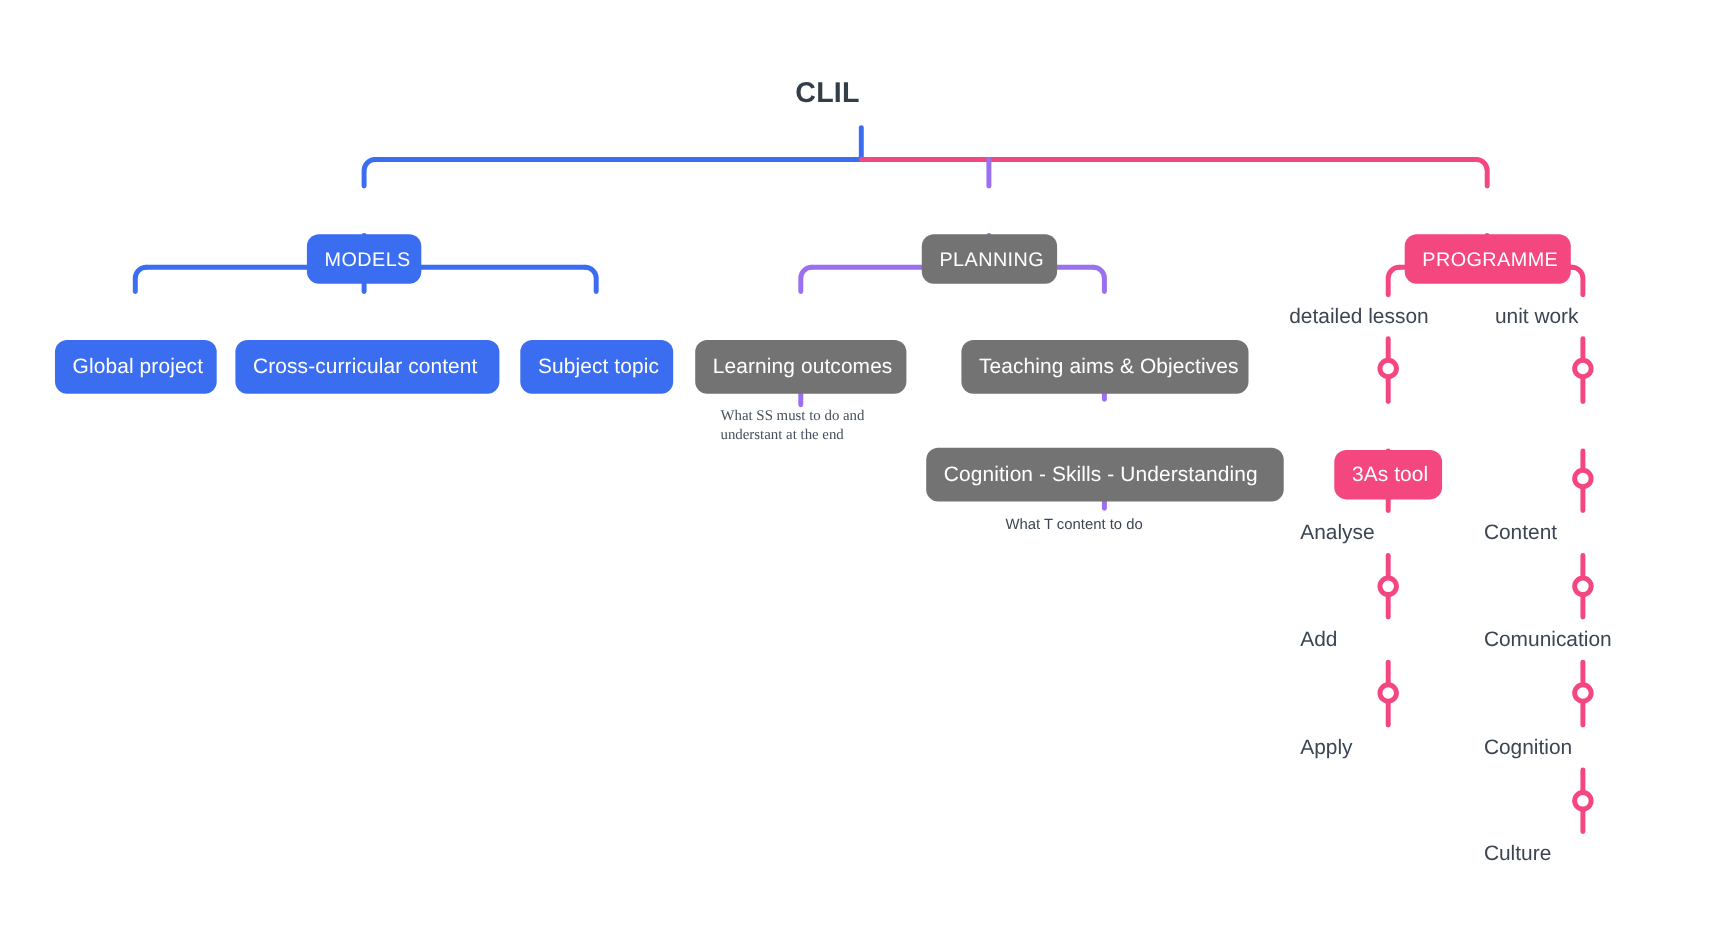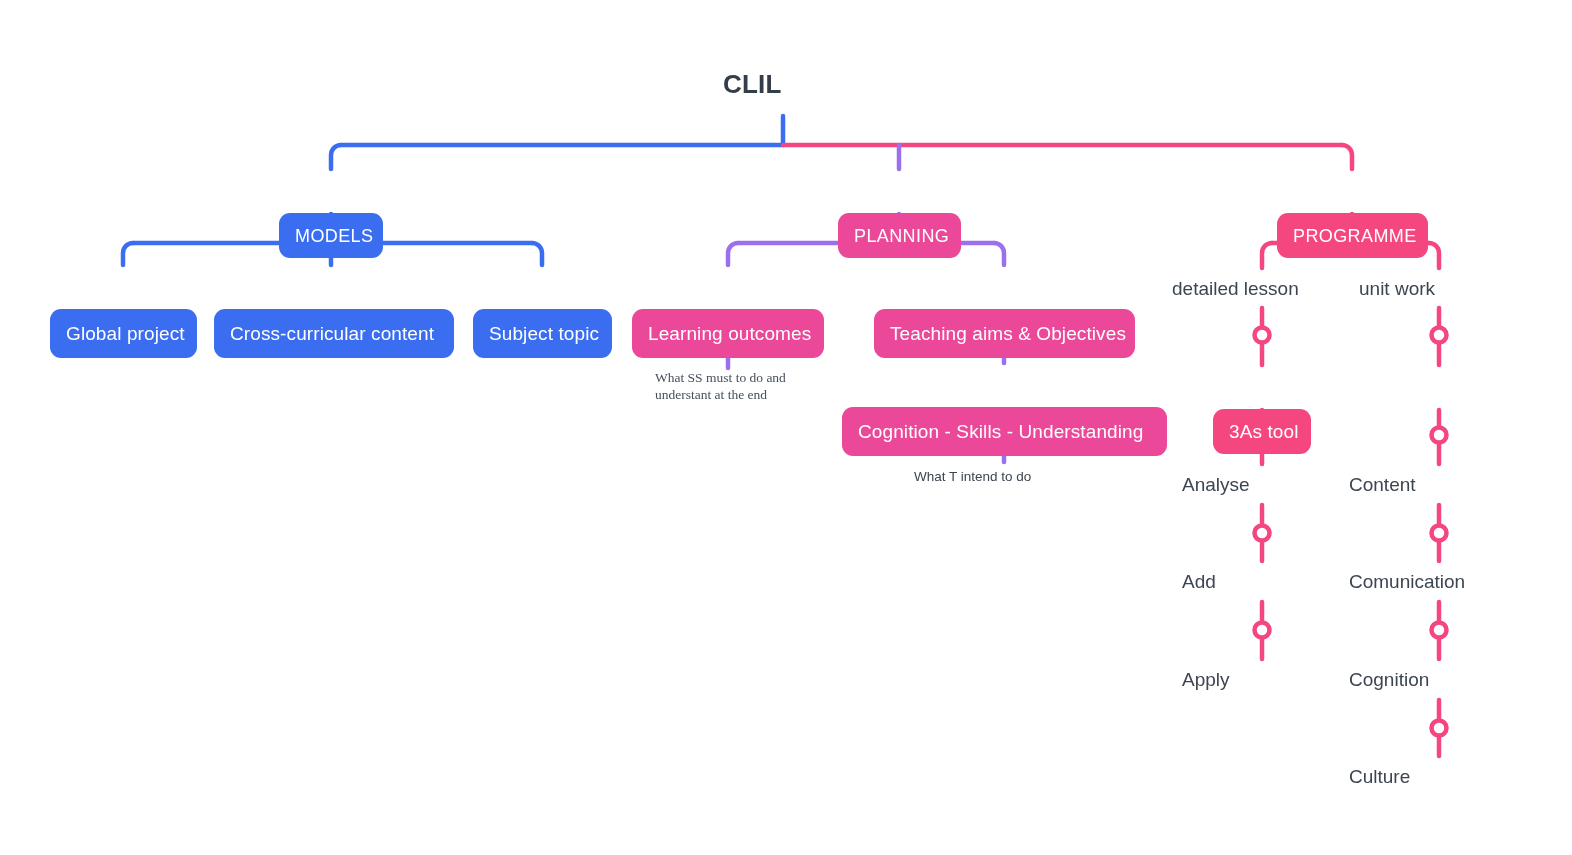--- a/index.html
+++ b/index.html
@@ -40,21 +40,21 @@
   .pill {
     border-radius: 11px;
     color: #ffffff;
     font-weight: 400;
     letter-spacing: 0.1px;
     line-height: 1;
     padding: 0 16px;
     margin-top: 44px;
   }
   .pill.blue   { background: #3a6df0; }
-  .pill.purple { background: #ec4899; }
+  .pill.purple { background: #737373; }
   .pill.pink   { background: #f5477f; }
 
   .title-node {
     color: #333e48;
     font-weight: 700;
     font-size: 26px;
     letter-spacing: 0.2px;
   }
   .plain {
     color: #3c4552;
@@ -203,21 +203,21 @@
 
   <div class="node pill purple big-pill" style="left:874px; top:265px; width:261px; height:49px;">
     <span>Teaching aims &amp; Objectives</span>
   </div>
 
   <div class="node pill purple big-pill" style="left:842px; top:363px; width:325px; height:49px;">
     <span>Cognition - Skills - Understanding</span>
   </div>
 
   <div class="node note-sans" style="left:914px; top:468px; width:180px; height:18px;">
-    <span>What T intend to do</span>
+    <span>What T content to do</span>
   </div>
 
   <div class="node pill pink cap-pill" style="left:1277px; top:169px; width:151px; height:45px;">
     <span>PROGRAMME</span>
   </div>
 
   <div class="node plain" style="left:1172px; top:276px; width:180px; height:26px;">
     <span>detailed lesson</span>
   </div>
 

